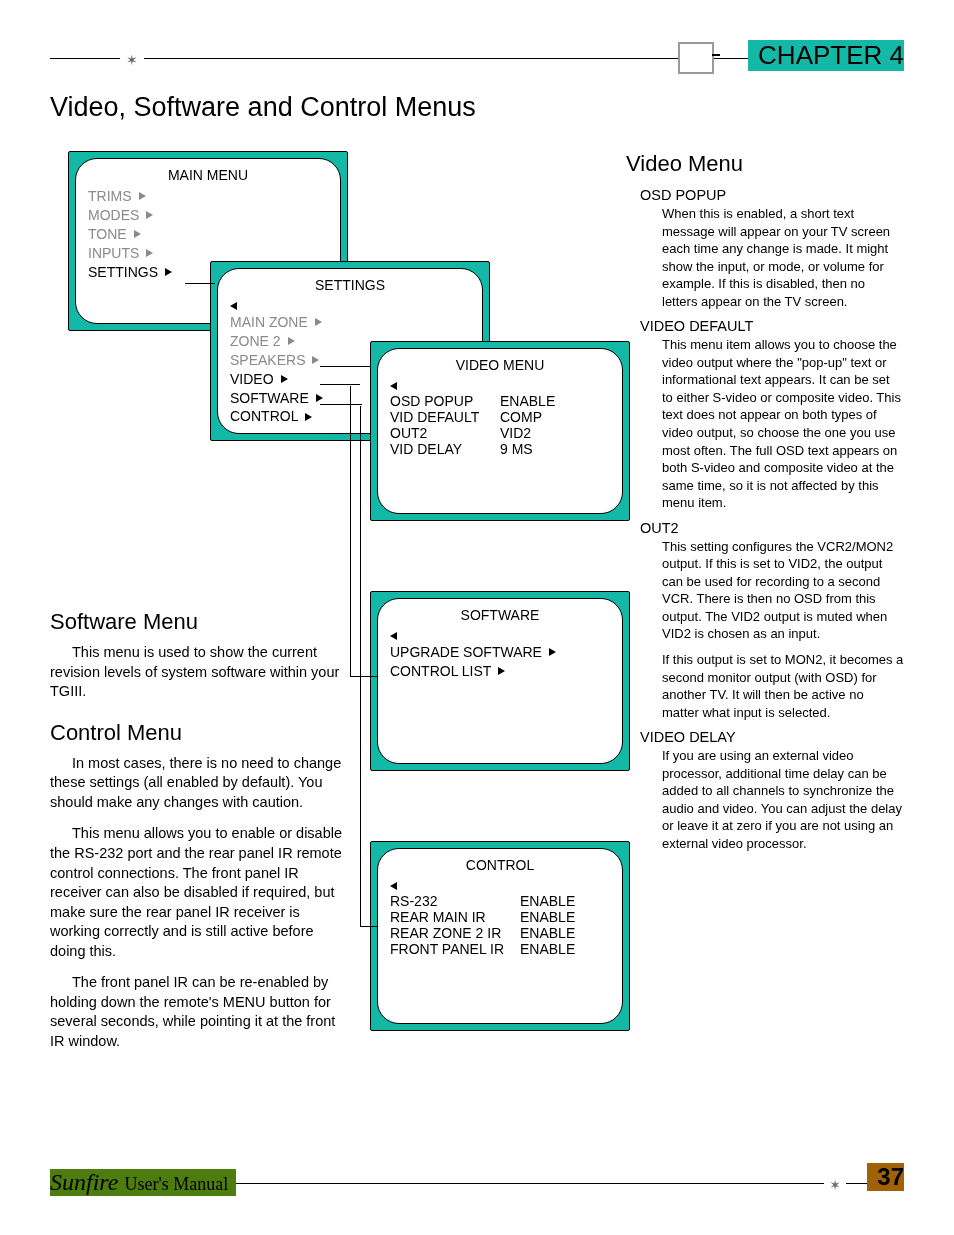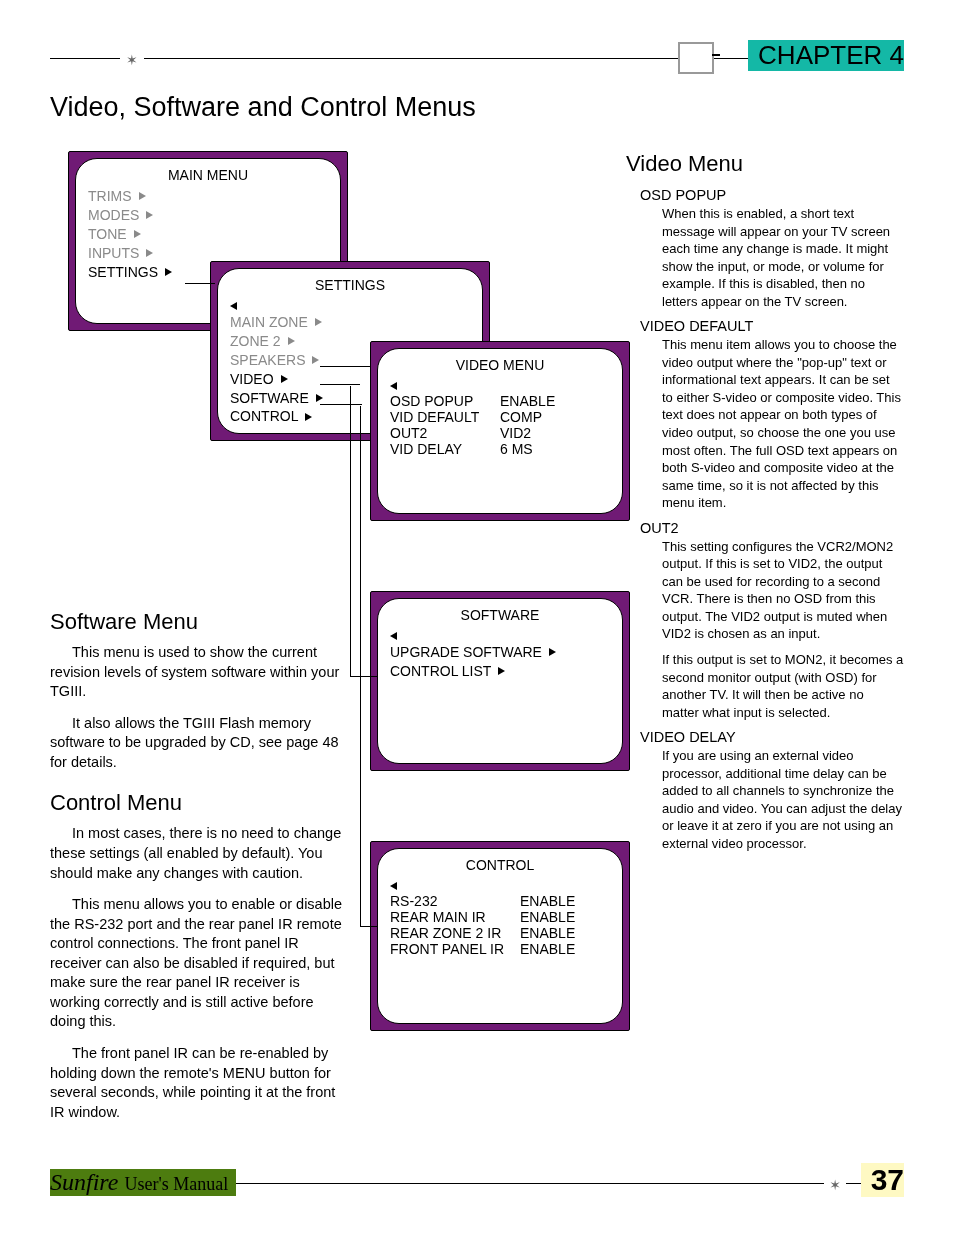--- a/index.html
+++ b/index.html
@@ -65,21 +65,21 @@
   .left-col {
     width: 560px;
     position: relative;
   }
   .right-col {
     width: 280px;
   }
   
   .panel {
     position: absolute;
-    background: #701a75;
+    background: #14b8a6;
     border: 1px solid #000;
     border-radius: 2px;
     padding: 6px;
   }
   .screen {
     background: #fff;
     border: 1px solid #000;
     border-radius: 22px;
     width: 100%;
     height: 100%;
@@ -147,22 +147,22 @@
     position:absolute; top:14px; left:0; right:0; height:1px; background:#000;
   }
   .brand {
     position:absolute; left:0; top:0; background:#4d7c0f; padding-right:8px;
     font-family: "Times New Roman", serif;
     font-style: italic;
     font-size: 24px;
   }
   .brand .um { font-style:normal; font-size:18px; font-family: inherit;}
   .page-num {
-    position:absolute; right:0; top:-6px; background:#fef9c3; padding-left:10px;
-    font-size: 30px; font-weight: bold;
+    position:absolute; right:0; top:-6px; background:#a16207; padding-left:10px;
+    font-size: 24px; font-weight: bold;
   }
   .footer-star { position:absolute; right:58px; top:8px; background:#fff; padding:0 5px; font-size:14px; color:#666;}
 </style>
 </head>
 <body>
 
 <div class="header">
   <div class="header-line"></div>
   <span class="header-star-left">✶</span>
   <div class="header-box"></div>
@@ -213,21 +213,21 @@
         <div class="row2">
             <span class="l">VID DEFAULT</span>
             <span class="r">COMP</span>
           </div>
         <div class="row2">
             <span class="l">OUT2</span>
             <span class="r">VID2</span>
           </div>
         <div class="row2">
             <span class="l">VID DELAY</span>
-            <span class="r">6 MS</span>
+            <span class="r">9 MS</span>
           </div>
       </div>
     </div>
 
     <div class="panel" style="left:320px; top:440px; width:260px; height:180px;">
       <div class="screen">
         <div class="screen-title">SOFTWARE</div>
         <div class="arrow-left"></div>
         <ul class="menu-list">
           <li class="arrow-right">UPGRADE SOFTWARE</li>
@@ -264,21 +264,20 @@
     <div class="line" style="left:300px; top:235px; width:1px; height:290px;"></div>
     <div class="line" style="left:300px; top:525px; width:28px; height:1px;"></div>
     <div class="line" style="left:310px; top:255px; width:1px; height:520px;"></div>
     <div class="line" style="left:310px; top:775px; width:18px; height:1px;"></div>
     <div class="line" style="left:270px; top:233px; width:40px; height:1px;"></div>
     <div class="line" style="left:270px; top:253px; width:42px; height:1px;"></div>
 
     <div class="text-sections">
       <h2>Software Menu</h2>
       <p>This menu is used to show the current revision levels of system software within your TGIII.</p>
-      <p>It also allows the TGIII Flash memory software to be upgraded by CD, see page 48 for details.</p>
 
       <h2>Control Menu</h2>
       <p>In most cases, there is no need to change these settings (all enabled by default). You should make any changes with caution.</p>
       <p>This menu allows you to enable or disable the RS-232 port and the rear panel IR remote control connections. The front panel IR receiver can also be disabled if required, but make sure the rear panel IR receiver is working correctly and is still active before doing this.</p>
       <p>The front panel IR can be re-enabled by holding down the remote's MENU button for several seconds, while pointing it at the front IR window.</p>
     </div>
 
   </div>
 
   <div class="right-col">

